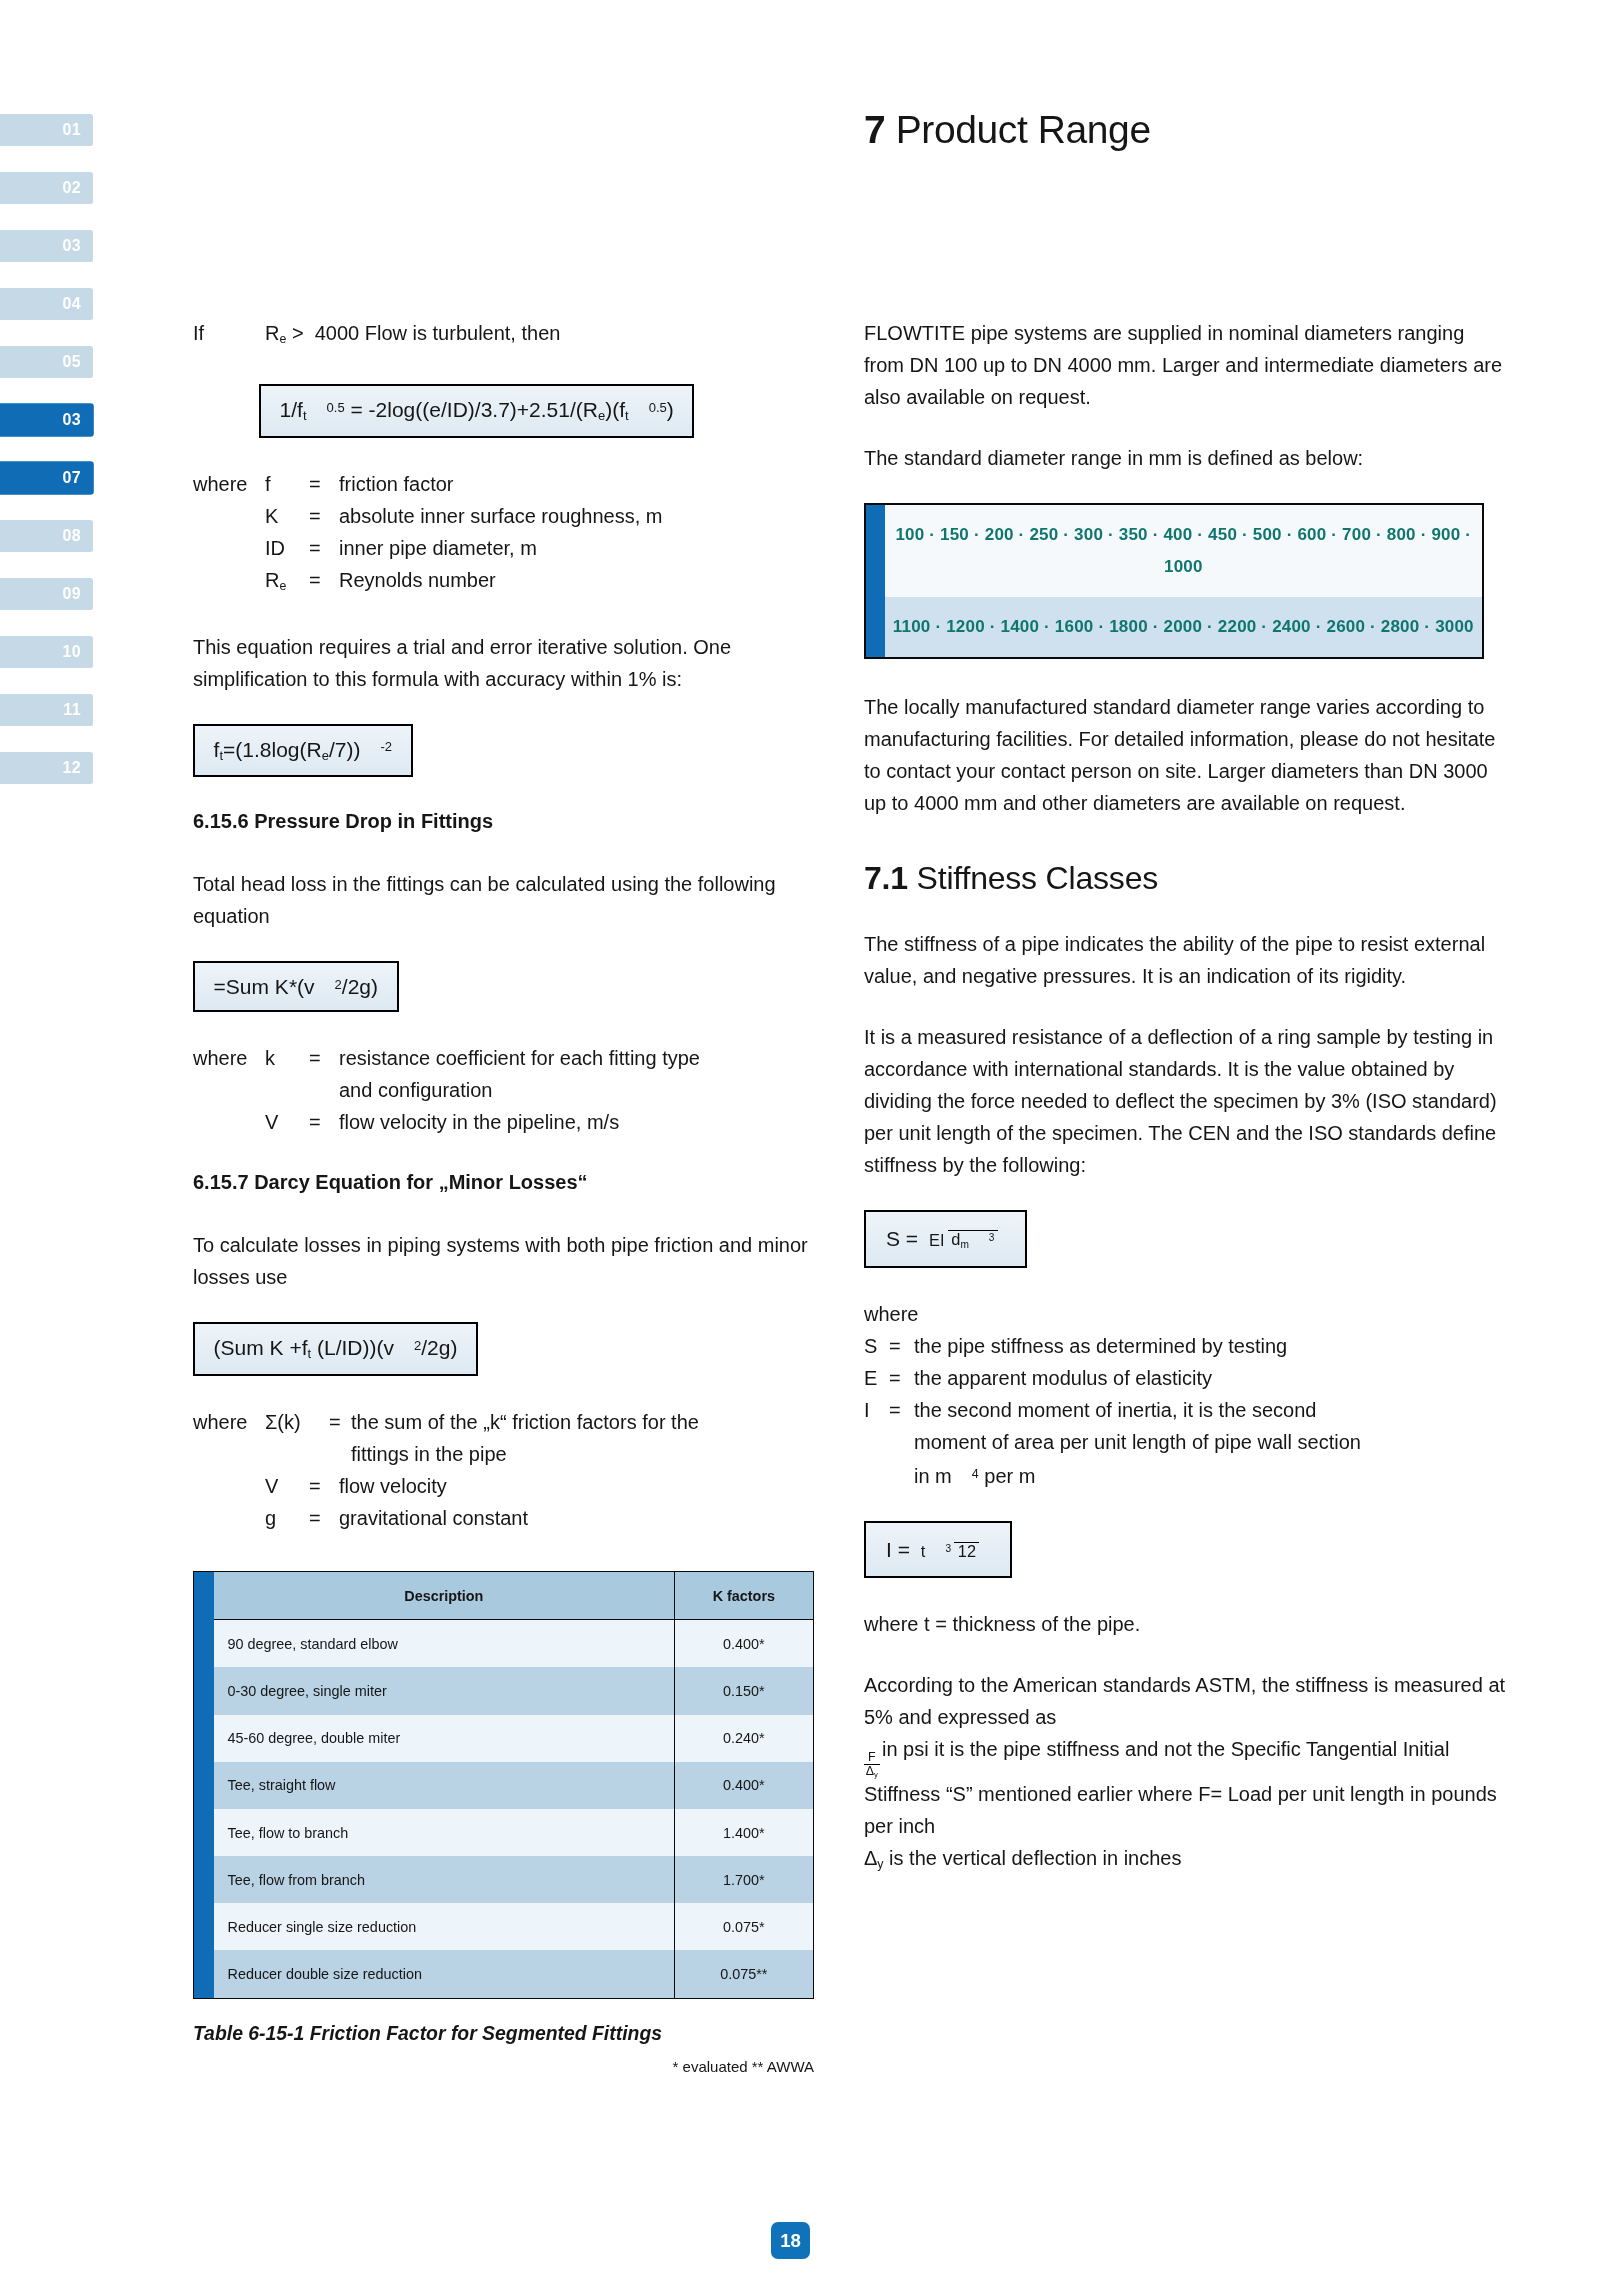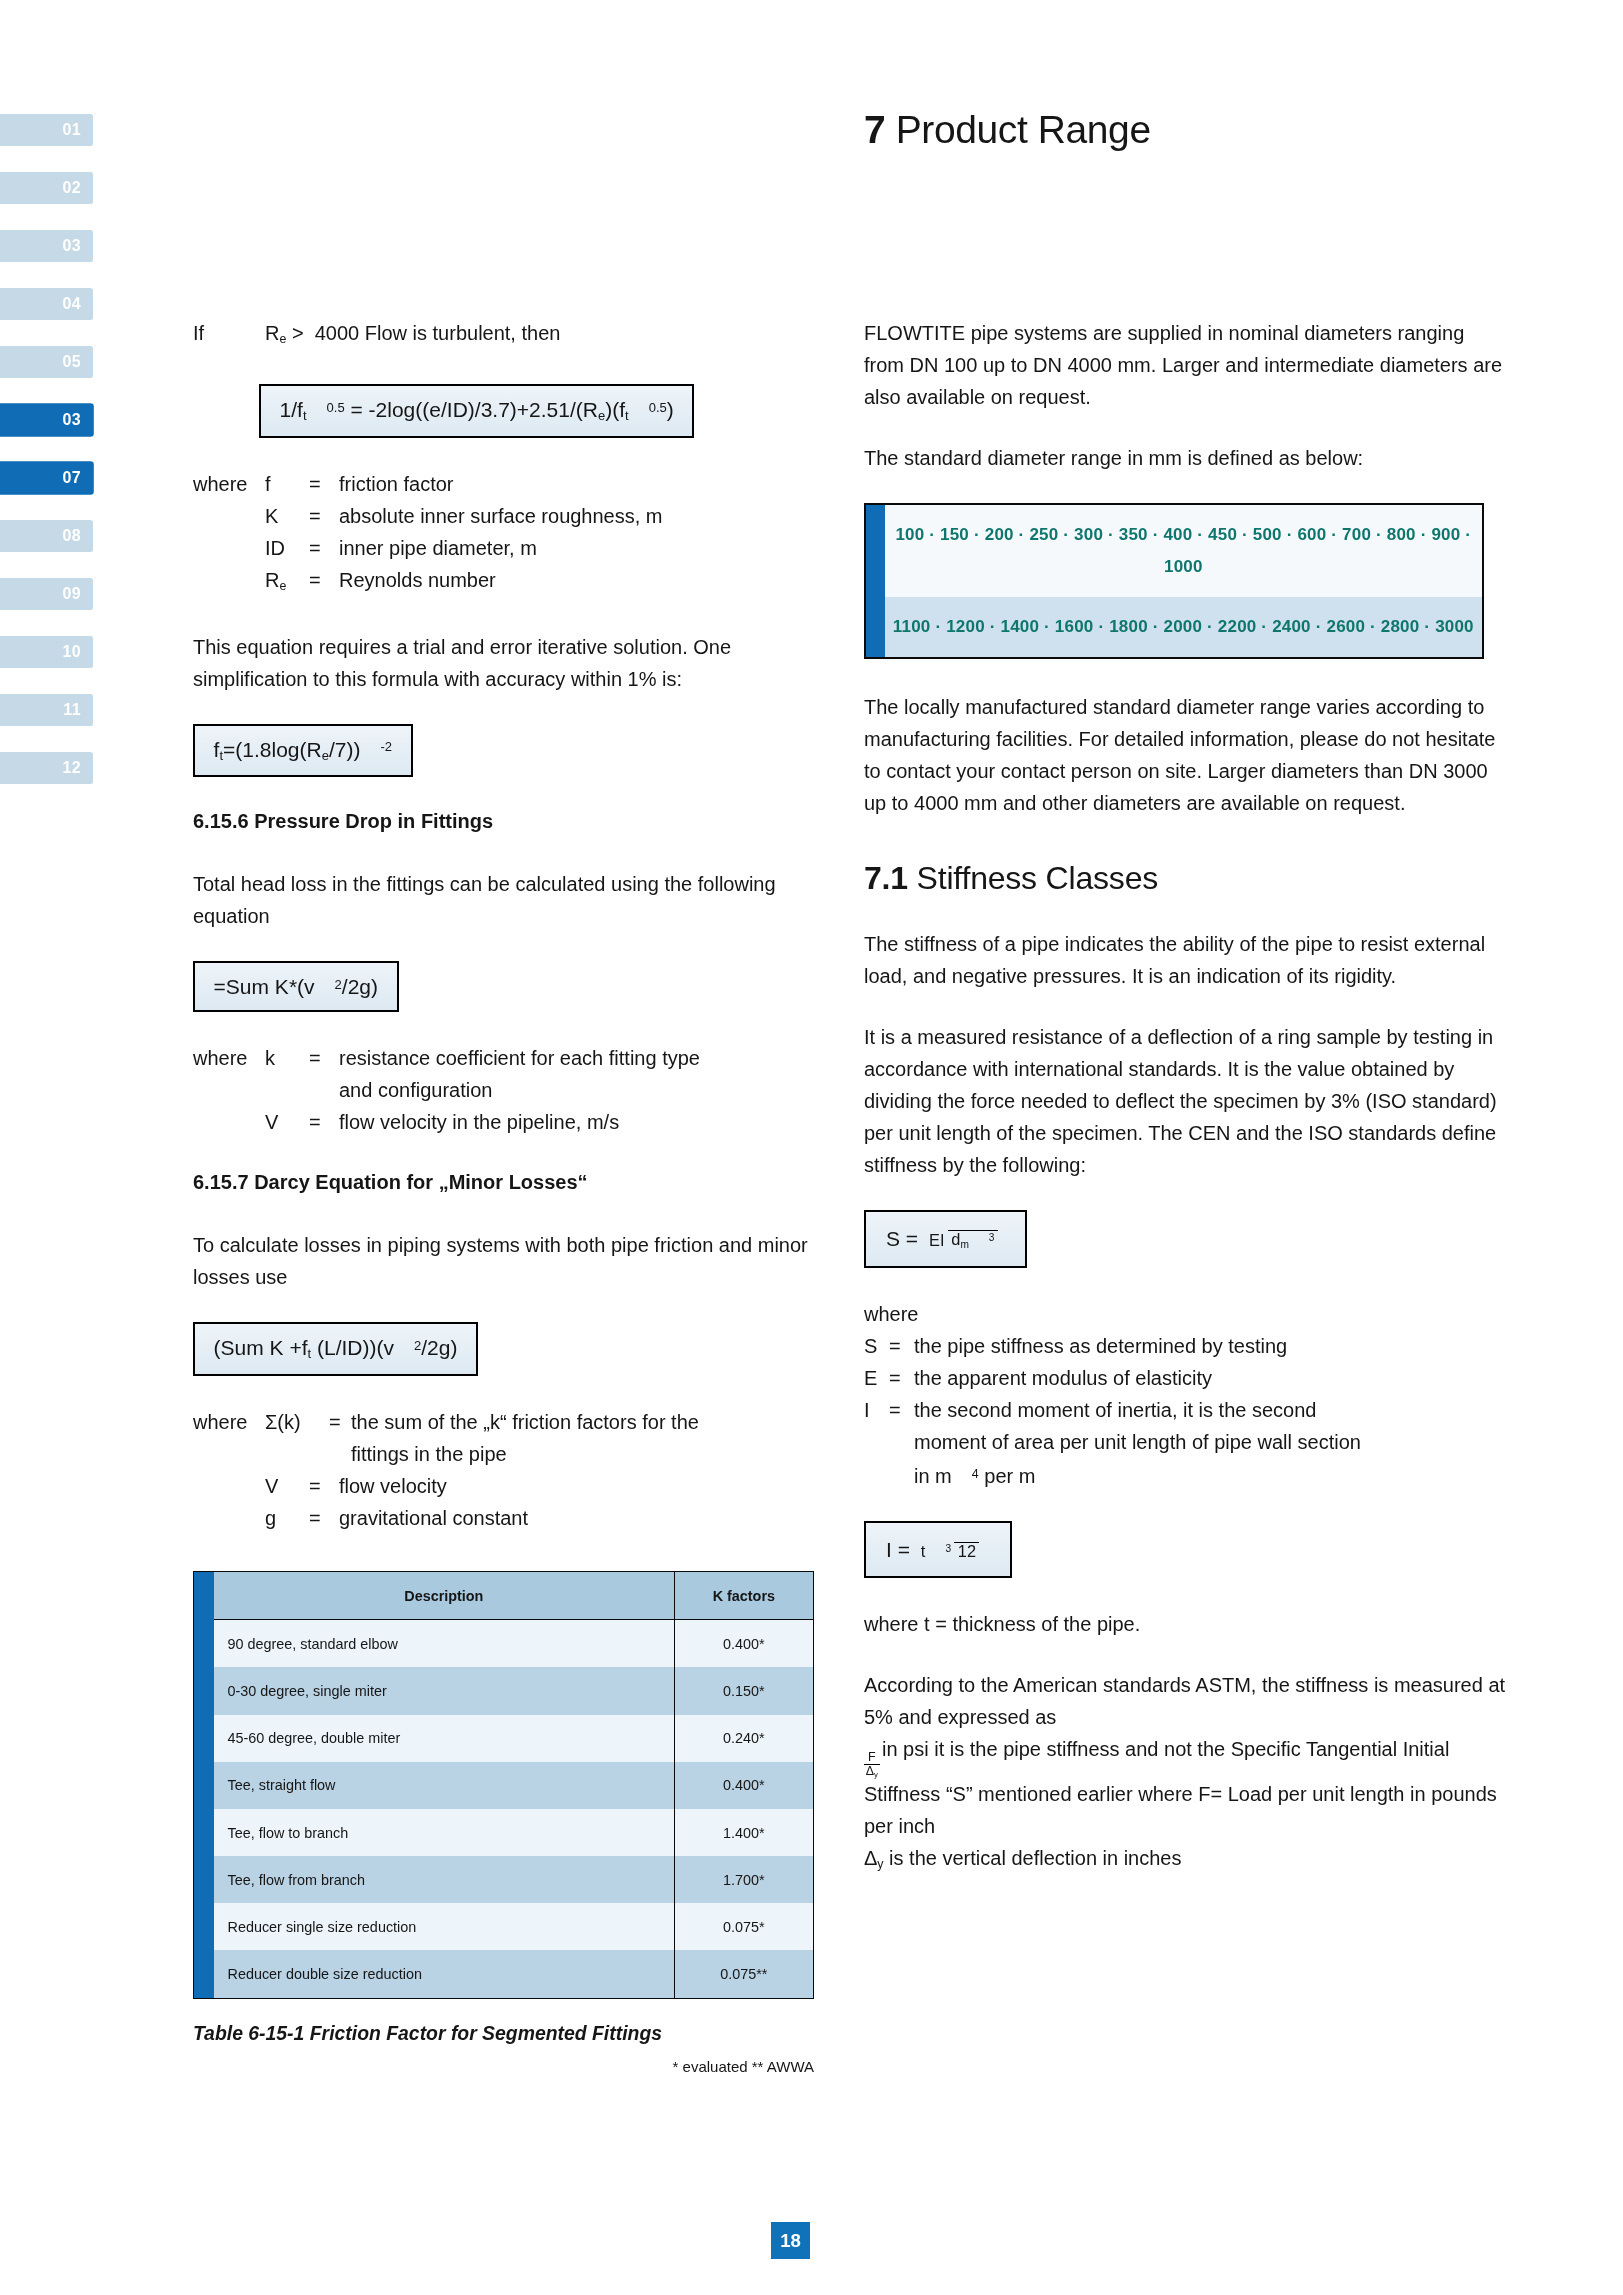--- a/index.html
+++ b/index.html
@@ -213,20 +213,21 @@
     top: 2222px;
     width: 39px;
     height: 37px;
     background: #1072b8;
     color: #ffffff;
     font-size: 18.6px;
     font-weight: bold;
     display: flex;
     align-items: center;
     justify-content: center;
+    border-radius: 7px;
   }
 </style>
 </head>
 <body>
 
 <div id="tab-rail">
     <div class="tab">01</div>
     <div class="tab">02</div>
     <div class="tab">03</div>
     <div class="tab">04</div>
@@ -414,21 +415,21 @@
     <div class="rows">
       <div class="drow r1">100 · 150 · 200 · 250 · 300 · 350 · 400 · 450 · 500 · 600 · 700 · 800 · 900 · 1000</div>
       <div class="drow r2">1100 · 1200 · 1400 · 1600 · 1800 · 2000 · 2200 · 2400 · 2600 · 2800 · 3000</div>
     </div>
   </div>
 
   <p class="body">The locally manufactured standard diameter range varies according to manufacturing facilities. For detailed information, please do not hesitate to contact your contact person on site. Larger diameters than DN 3000 up to 4000 mm and other diameters are available on request.</p>
 
   <h2 class="secthead" style="margin-top:39px;"><span class="num">7.1</span><span> Stiffness Classes</span></h2>
 
-  <p class="body">The stiffness of a pipe indicates the ability of the pipe to resist external load, and negative pressures. It is an indication of its rigidity.</p>
+  <p class="body">The stiffness of a pipe indicates the ability of the pipe to resist external value, and negative pressures. It is an indication of its rigidity.</p>
 
   <p class="body">It is a measured resistance of a deflection of a ring sample by testing in accordance with international standards. It is the value obtained by dividing the force needed to deflect the specimen by 3% (ISO standard) per unit length of the specimen. The CEN and the ISO standards define stiffness by the following:</p>
 
   <div class="fbox-wrap">
     <span class="formula" style="padding:15px 25px 15px 20px;">
       <span>S =</span>
       <span class="frac">
         <span class="num">EI</span>
         <span class="den">d<sub>m</sub><sup>3</sup></span>
       </span>

